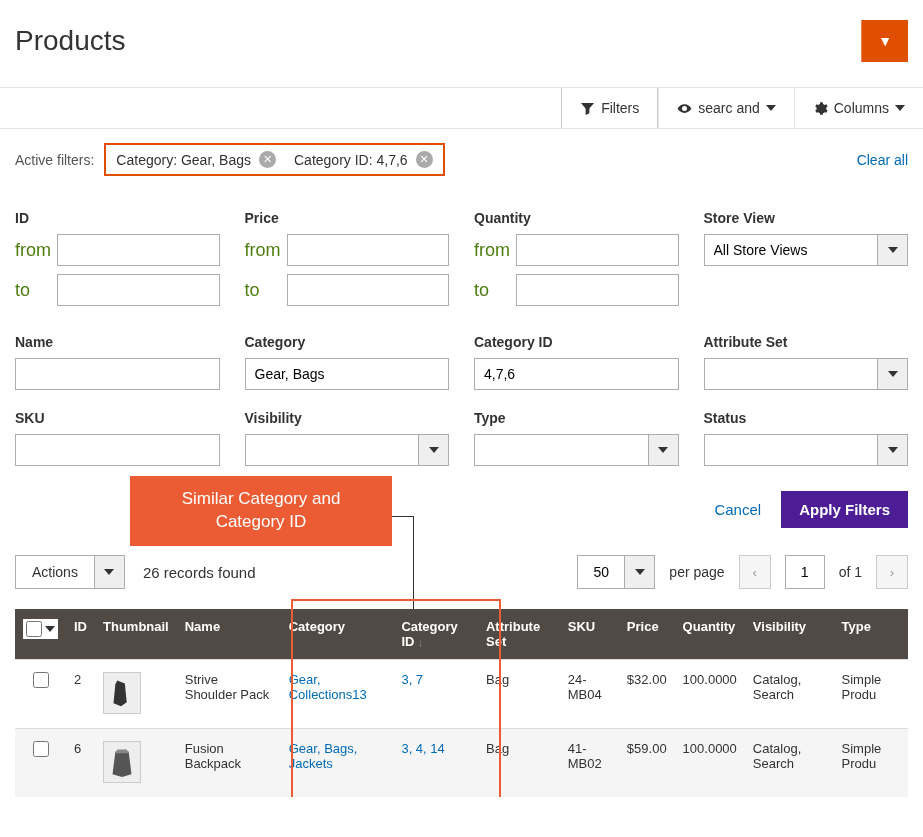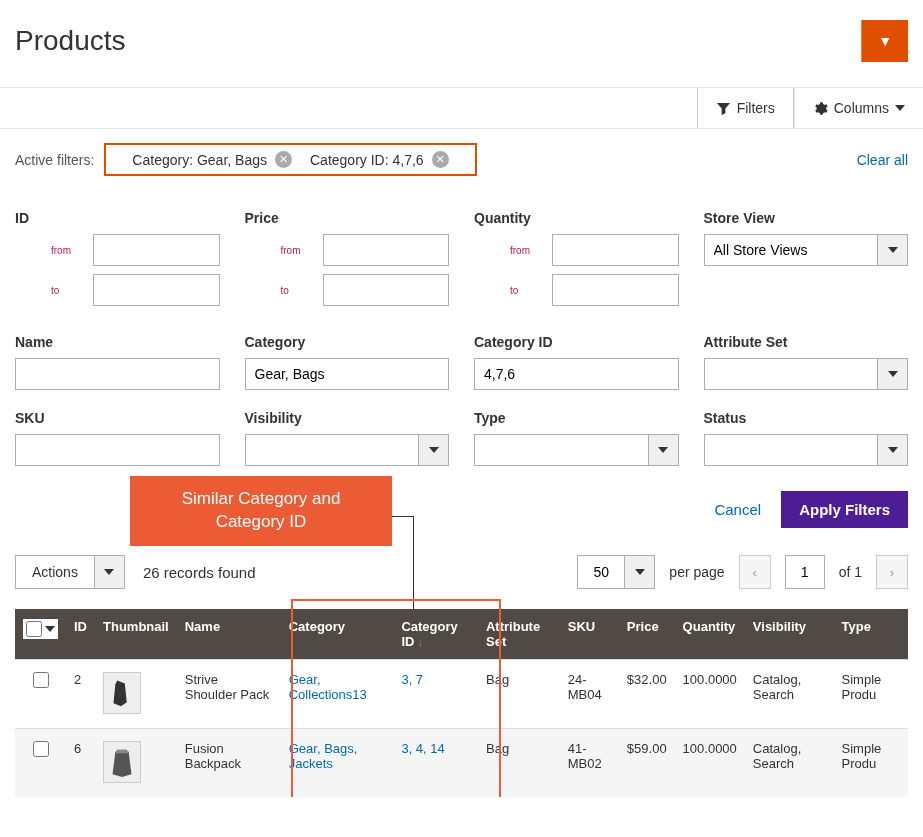--- a/index.html
+++ b/index.html
@@ -12,30 +12,30 @@
     
     .toolbar-row { display: flex; justify-content: flex-end; gap: 0; border-bottom: 1px solid #e5e5e5; }
     .toolbar-btn { display: flex; align-items: center; gap: 6px; padding: 12px 18px; border: none; background: transparent; font-size: 14px; cursor: pointer; color: #333; border-left: 1px solid #e5e5e5; }
     .toolbar-btn.filters { border: 1px solid #ccc; border-bottom: none; border-top: none; background: #fff; }
     .toolbar-btn svg { width: 15px; height: 15px; }
     .caret-down { width: 0; height: 0; border-left: 5px solid transparent; border-right: 5px solid transparent; border-top: 6px solid #333; }
     
     .active-filters { display: flex; align-items: center; padding: 14px 15px; font-size: 14px; justify-content: space-between; }
     .af-left { display: flex; align-items: center; gap: 10px; }
     .af-label { color: #555; }
-    .af-chip-box { border: 2px solid #e04f00; padding: 6px 26px; display: flex; align-items: center; gap: 18px; }
+    .af-chip-box { border: 2px solid #e04f00; padding: 6px 10px; display: flex; align-items: center; gap: 18px; }
     .af-chip { display: flex; align-items: center; gap: 8px; font-size: 14px; }
     .af-chip .remove { width: 17px; height: 17px; background: #aaa; border-radius: 50%; display: inline-flex; align-items: center; justify-content: center; color: #fff; font-size: 11px; cursor: pointer; }
     .clear-all { color: #006bb4; font-size: 14px; text-decoration: none; cursor: pointer; }
     
     .filters-grid { display: grid; grid-template-columns: repeat(4, 1fr); gap: 20px 25px; padding: 20px 15px 10px; }
     .filter-field label { display: block; font-size: 14px; font-weight: bold; color: #333; margin-bottom: 8px; }
     .filter-input { width: 100%; border: 1px solid #adadad; padding: 7px 9px; font-size: 14px; }
     .range-row { display: flex; align-items: center; gap: 10px; margin-bottom: 8px; }
-    .range-row .rng-label { font-size: 10px; width: 32px; color: #be185d; margin-left: 36px; }
+    .range-row .rng-label { font-size: 18px; width: 32px; color: #4d7c0f; }
     .range-row input { flex: 1; }
     .select-wrap { display: flex; }
     .select-wrap input { flex: 1; }
     .select-btn { width: 30px; border: 1px solid #adadad; border-left: none; background: #efefef; cursor: pointer; display: flex; align-items: center; justify-content: center; }
     
     .filters-actions { display: flex; justify-content: flex-end; align-items: center; gap: 20px; padding: 15px; }
     .cancel-link { color: #006bb4; font-size: 15px; text-decoration: none; cursor: pointer; }
     .apply-btn { background: #4c1d95; color: #fff; border: none; padding: 10px 18px; font-size: 15px; font-weight: bold; cursor: pointer; }
     
     .callout { position: absolute; background: #eb5c34; color: #fff; padding: 12px 18px; font-size: 17px; text-align: center; line-height: 1.35; }
@@ -80,20 +80,27 @@
     <button class="add-product-dd">▼</button>
   </div>
 </div>
 
 <div class="toolbar-row">
   <button class="toolbar-btn filters">
     <svg viewBox="0 0 16 16">
         <path fill="#333" d="M1 2h14l-5 6v5l-4 2v-7z"></path>
       </svg>
     <span>Filters</span>
+  </button>
+  <button class="toolbar-btn">
+    <svg viewBox="0 0 24 24">
+        <path fill="#333" d="M12 5C7 5 2.7 8.1 1 12c1.7 3.9 6 7 11 7s9.3-3.1 11-7c-1.7-3.9-6-7-11-7zm0 11a4 4 0 110-8 4 4 0 010 8z"></path>
+      </svg>
+    <span>searc and</span>
+    <span class="caret-down"></span>
   </button>
   <button class="toolbar-btn">
     <svg viewBox="0 0 24 24">
         <path fill="#333" d="M12 8a4 4 0 100 8 4 4 0 000-8zm9.4 4a7.5 7.5 0 00-.2-1.6l2.2-1.7-2-3.5-2.6 1a7.6 7.6 0 00-2.8-1.6L15.5 2h-4l-.5 2.6a7.6 7.6 0 00-2.8 1.6l-2.6-1-2 3.5 2.2 1.7c-.1.5-.2 1-.2 1.6s.1 1.1.2 1.6L3.6 15.3l2 3.5 2.6-1c.8.7 1.8 1.2 2.8 1.6l.5 2.6h4l.5-2.6c1-.4 2-1 2.8-1.6l2.6 1 2-3.5-2.2-1.7c.1-.5.2-1 .2-1.6z"></path>
       </svg>
     <span>Columns</span>
     <span class="caret-down"></span>
   </button>
 </div>
 

